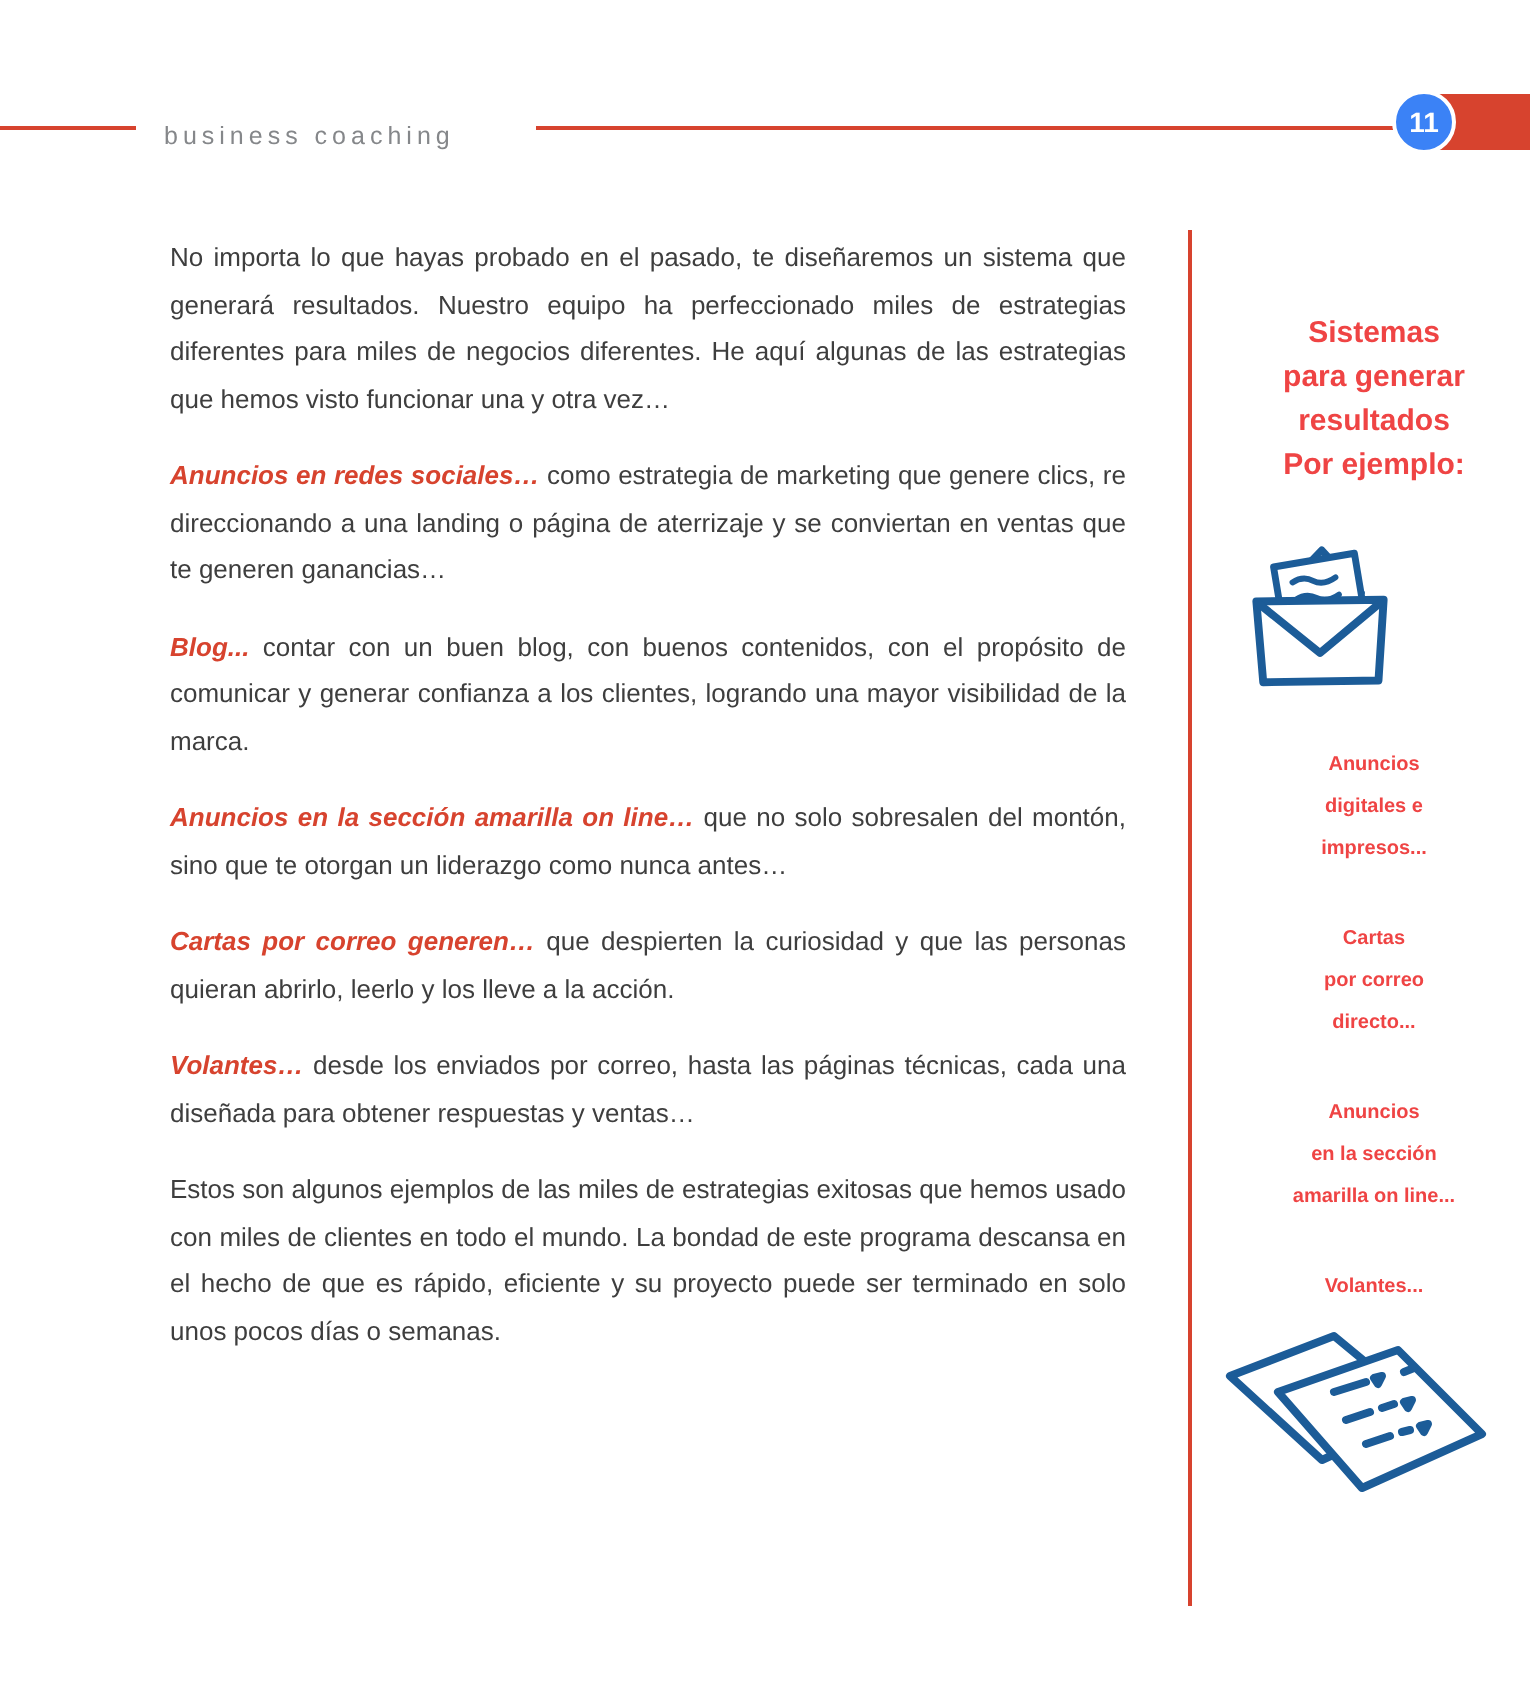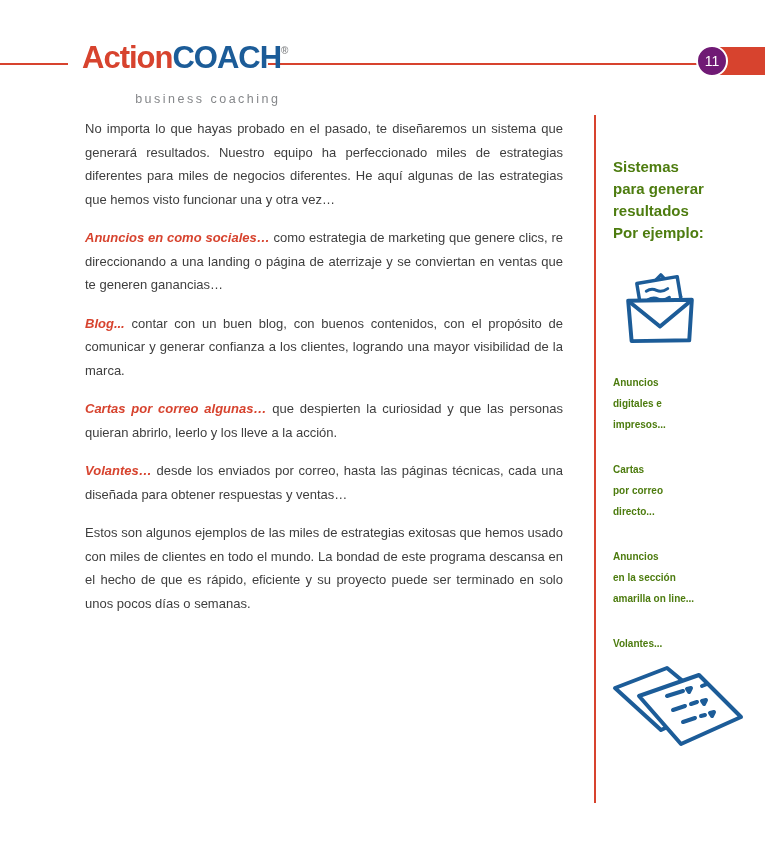--- a/index.html
+++ b/index.html
@@ -13,63 +13,63 @@
 
   .logo{position:absolute;left:82px;top:42px;line-height:1;}
   .logo-main{font-size:31px;font-weight:bold;letter-spacing:-1px;white-space:nowrap;}
   .logo-action{color:#d7432e;}
   .logo-coach{color:#1c5c98;}
   .logo-reg{font-size:10px;color:#8a8c8e;vertical-align:14px;letter-spacing:0;}
   .logo-tagline{margin-top:20px;text-align:right;padding-right:8px;font-size:12.5px;letter-spacing:2.5px;color:#85878a;}
 
   .page-badge-bar{position:absolute;left:706px;top:47px;width:59px;height:28px;background:#d7432e;}
   .page-badge{position:absolute;left:696px;top:45px;width:28px;height:28px;border-radius:50%;
-              background:#701a75;border:2px solid #ffffff;z-index:2;
+              background:#3b82f6;border:2px solid #ffffff;z-index:2;
               display:flex;align-items:center;justify-content:center;
-              color:#fff;font-size:14px;font-weight:normal;}
+              color:#fff;font-size:14px;font-weight:bold;}
 
   
   .main-col{position:absolute;left:85px;top:117px;width:478px;color:#3e3e3e;
             font-size:13px;line-height:23.5px;text-align:justify;}
   .main-col p{margin:0 0 15px 0;}
   .lead{color:#d7432e;font-weight:bold;font-style:italic;}
 
   
   .v-divider{position:absolute;left:594px;top:115px;width:2px;height:688px;background:#d7432e;}
-  .sidebar{position:absolute;left:613px;top:156px;width:148px;color:#4d7c0f;font-weight:bold;}
+  .sidebar{position:absolute;left:613px;top:156px;width:148px;color:#ef4444;font-weight:bold;text-align:center;}
   .sidebar-heading{font-size:15px;line-height:22px;white-space:pre-line;}
   .sidebar-item{font-size:10px;line-height:21px;white-space:pre-line;margin-top:24px;}
   .icon-envelope{display:block;margin:18px 0 0 4px;width:86px;height:86px;}
   .icon-flyers{display:block;margin:6px 0 0 -6px;width:142px;height:98px;}
   svg .stroke{fill:none;stroke:#1c5c98;stroke-linecap:round;stroke-linejoin:round;}
   svg .fillw{fill:#ffffff;stroke:#1c5c98;stroke-linecap:round;stroke-linejoin:round;}
 </style>
 </head>
 <body>
 
 <div class="page">
 
   <div class="rule rule-left"></div>
   <div class="rule rule-right"></div>
 
   <div class="logo">
-    <div class="logo-main"><span class="logo-action">Action</span><span class="logo-coach">COACH</span><span class="logo-reg">®</span></div>
     <div class="logo-tagline">business coaching</div>
   </div>
 
   <div class="page-badge-bar"></div>
   <div class="page-badge">
     <span>11</span>
   </div>
 
   <div class="main-col">
     <p><span>No importa lo que hayas probado en el pasado, te diseñaremos un sistema que generará resultados. Nuestro equipo ha perfeccionado miles de estrategias diferentes para miles de negocios diferentes. He aquí algunas de las estrategias que hemos visto funcionar una y otra vez…</span></p>
-    <p><span class="lead">Anuncios en como sociales…</span><span> como estrategia de marketing que genere clics, re direccionando a una landing o página de aterrizaje y se conviertan en ventas que te generen ganancias…</span></p>
+    <p><span class="lead">Anuncios en redes sociales…</span><span> como estrategia de marketing que genere clics, re direccionando a una landing o página de aterrizaje y se conviertan en ventas que te generen ganancias…</span></p>
     <p><span class="lead">Blog...</span><span> contar con un buen blog, con buenos contenidos, con el propósito de comunicar y generar confianza a los clientes, logrando una mayor visibilidad de la marca.</span></p>
-    <p><span class="lead">Cartas por correo algunas…</span><span> que despierten la curiosidad y que las personas quieran abrirlo, leerlo y los lleve a la acción.</span></p>
+    <p><span class="lead">Anuncios en la sección amarilla on line…</span><span> que no solo sobresalen del montón, sino que te otorgan un liderazgo como nunca antes…</span></p>
+    <p><span class="lead">Cartas por correo generen…</span><span> que despierten la curiosidad y que las personas quieran abrirlo, leerlo y los lleve a la acción.</span></p>
     <p><span class="lead">Volantes…</span><span> desde los enviados por correo, hasta las páginas técnicas, cada una diseñada para obtener respuestas y ventas…</span></p>
     <p><span>Estos son algunos ejemplos de las miles de estrategias exitosas que hemos usado con miles de clientes en todo el mundo. La bondad de este programa descansa en el hecho de que es rápido, eficiente y su proyecto puede ser terminado en solo unos pocos días o semanas.</span></p>
   </div>
 
   <div class="v-divider"></div>
 
   <div class="sidebar">
     <div class="sidebar-heading">Sistemas
 para generar
 resultados

